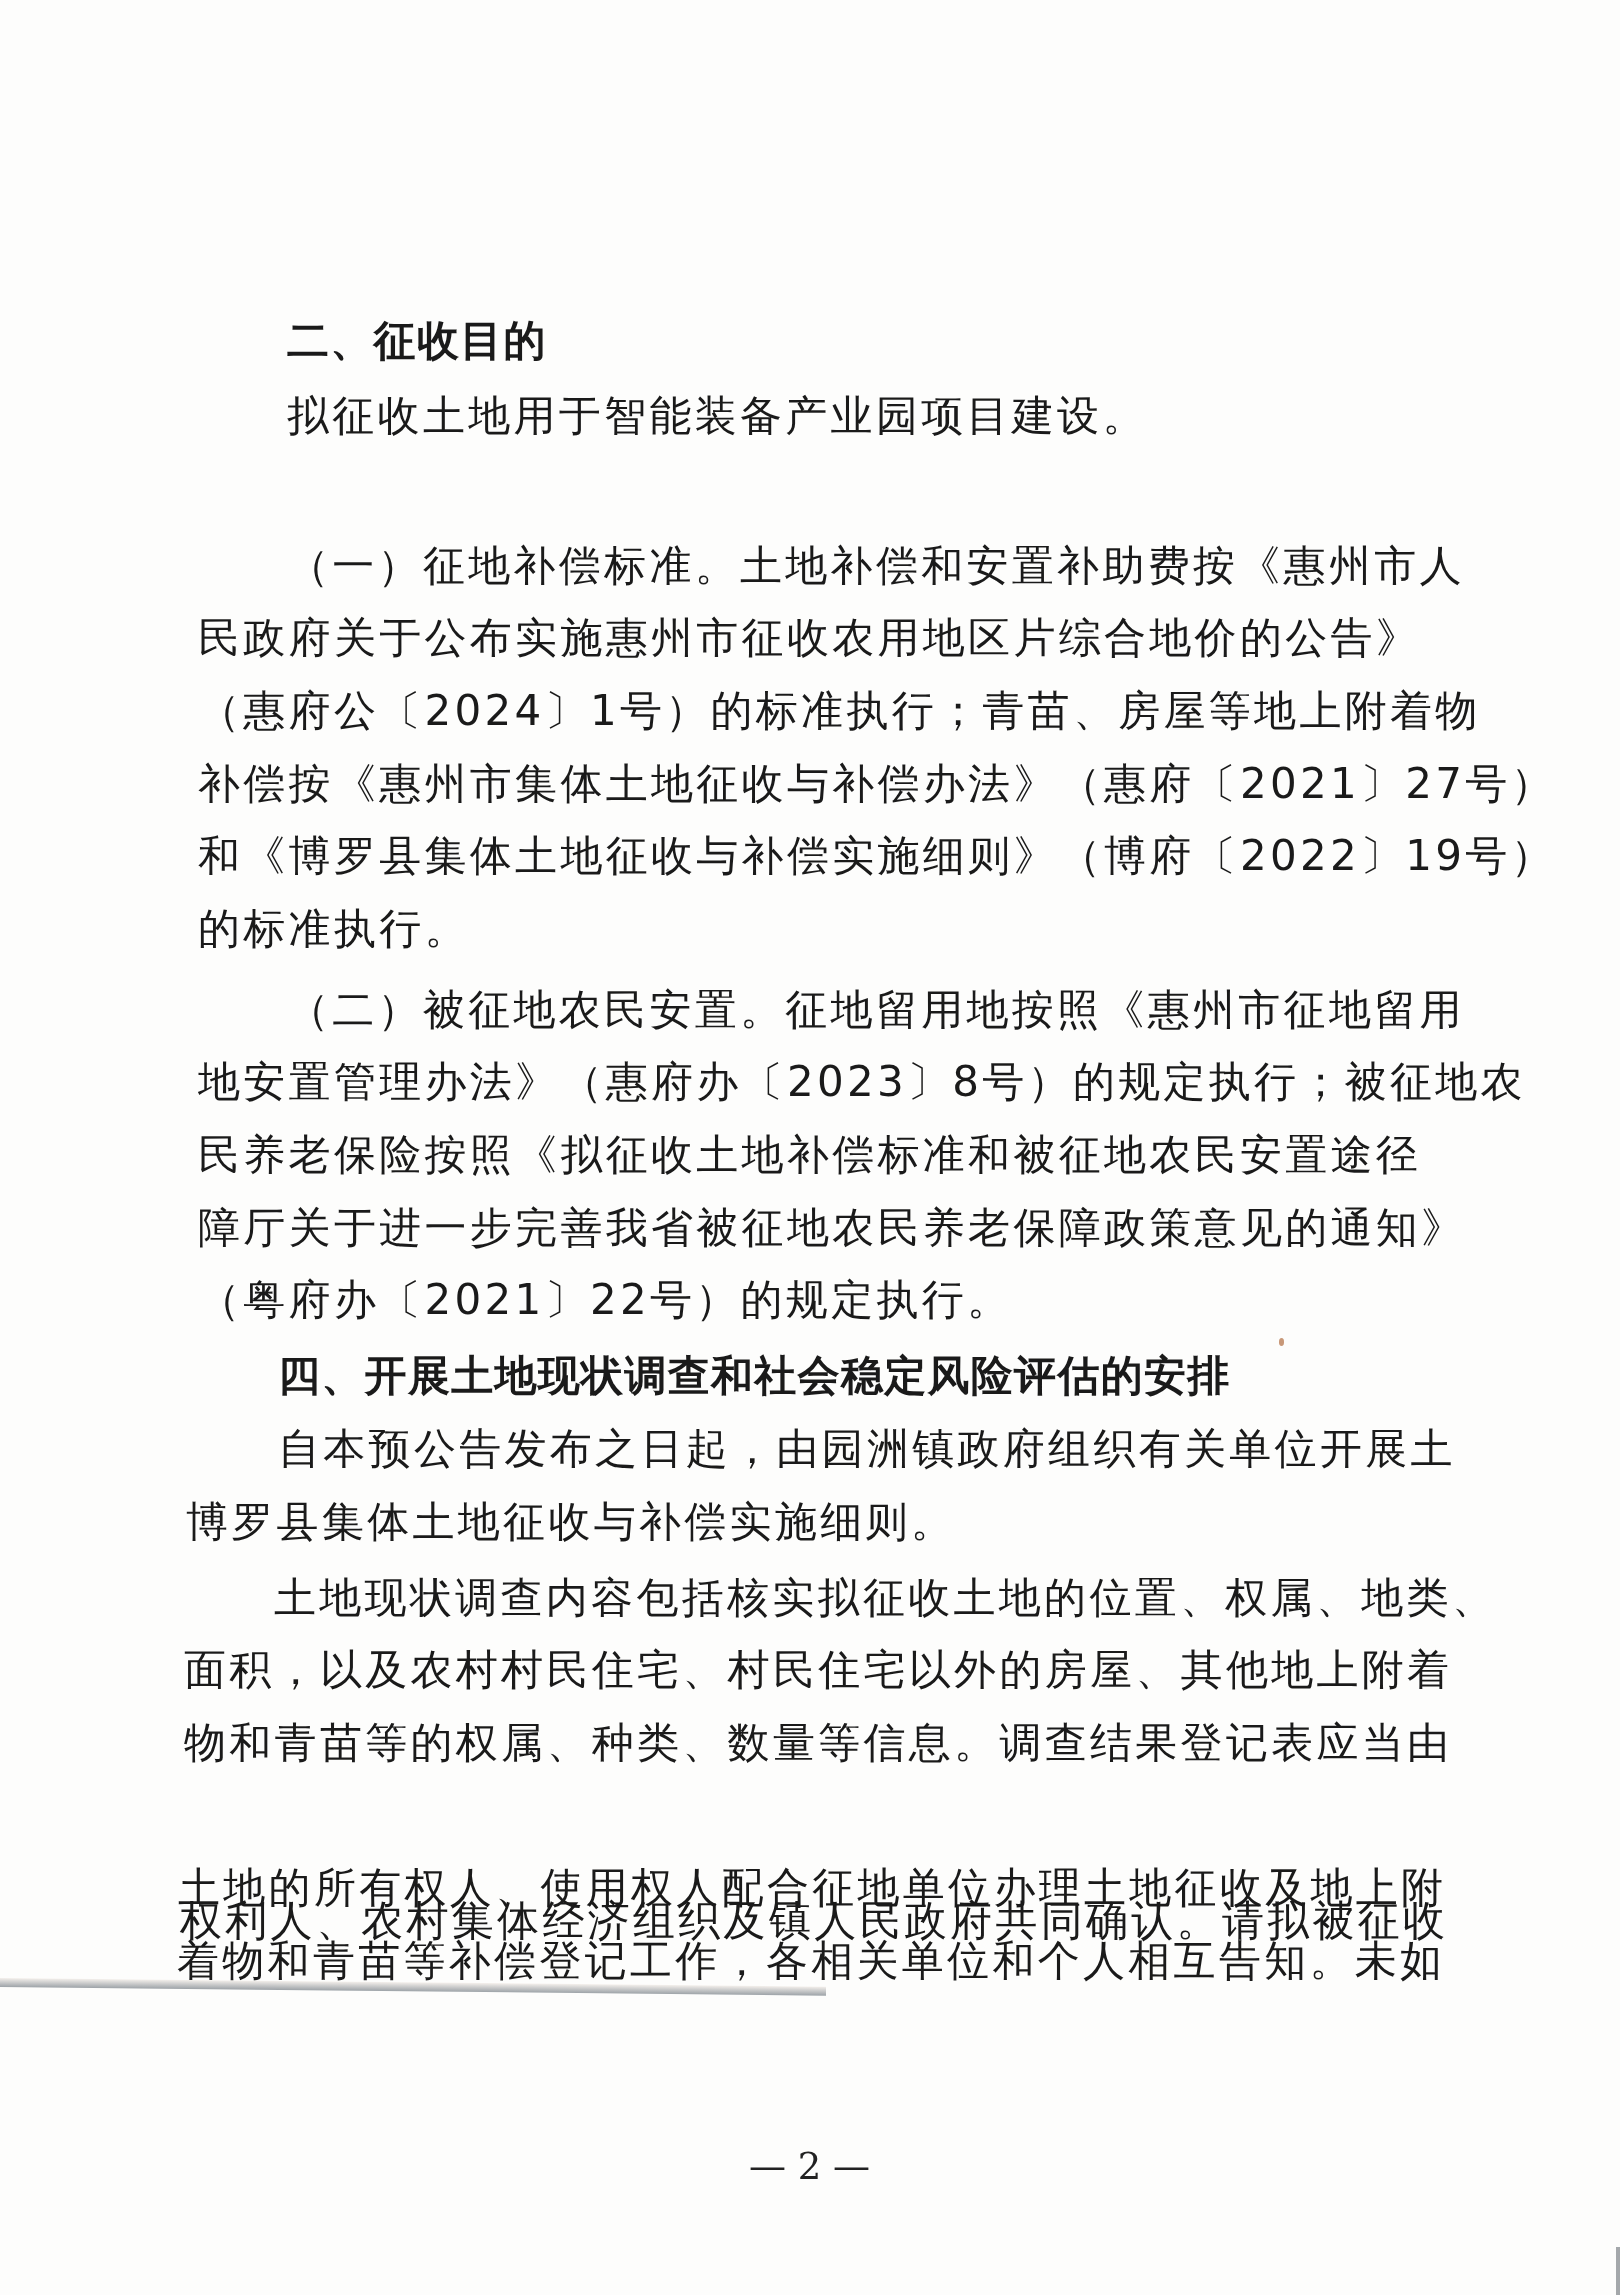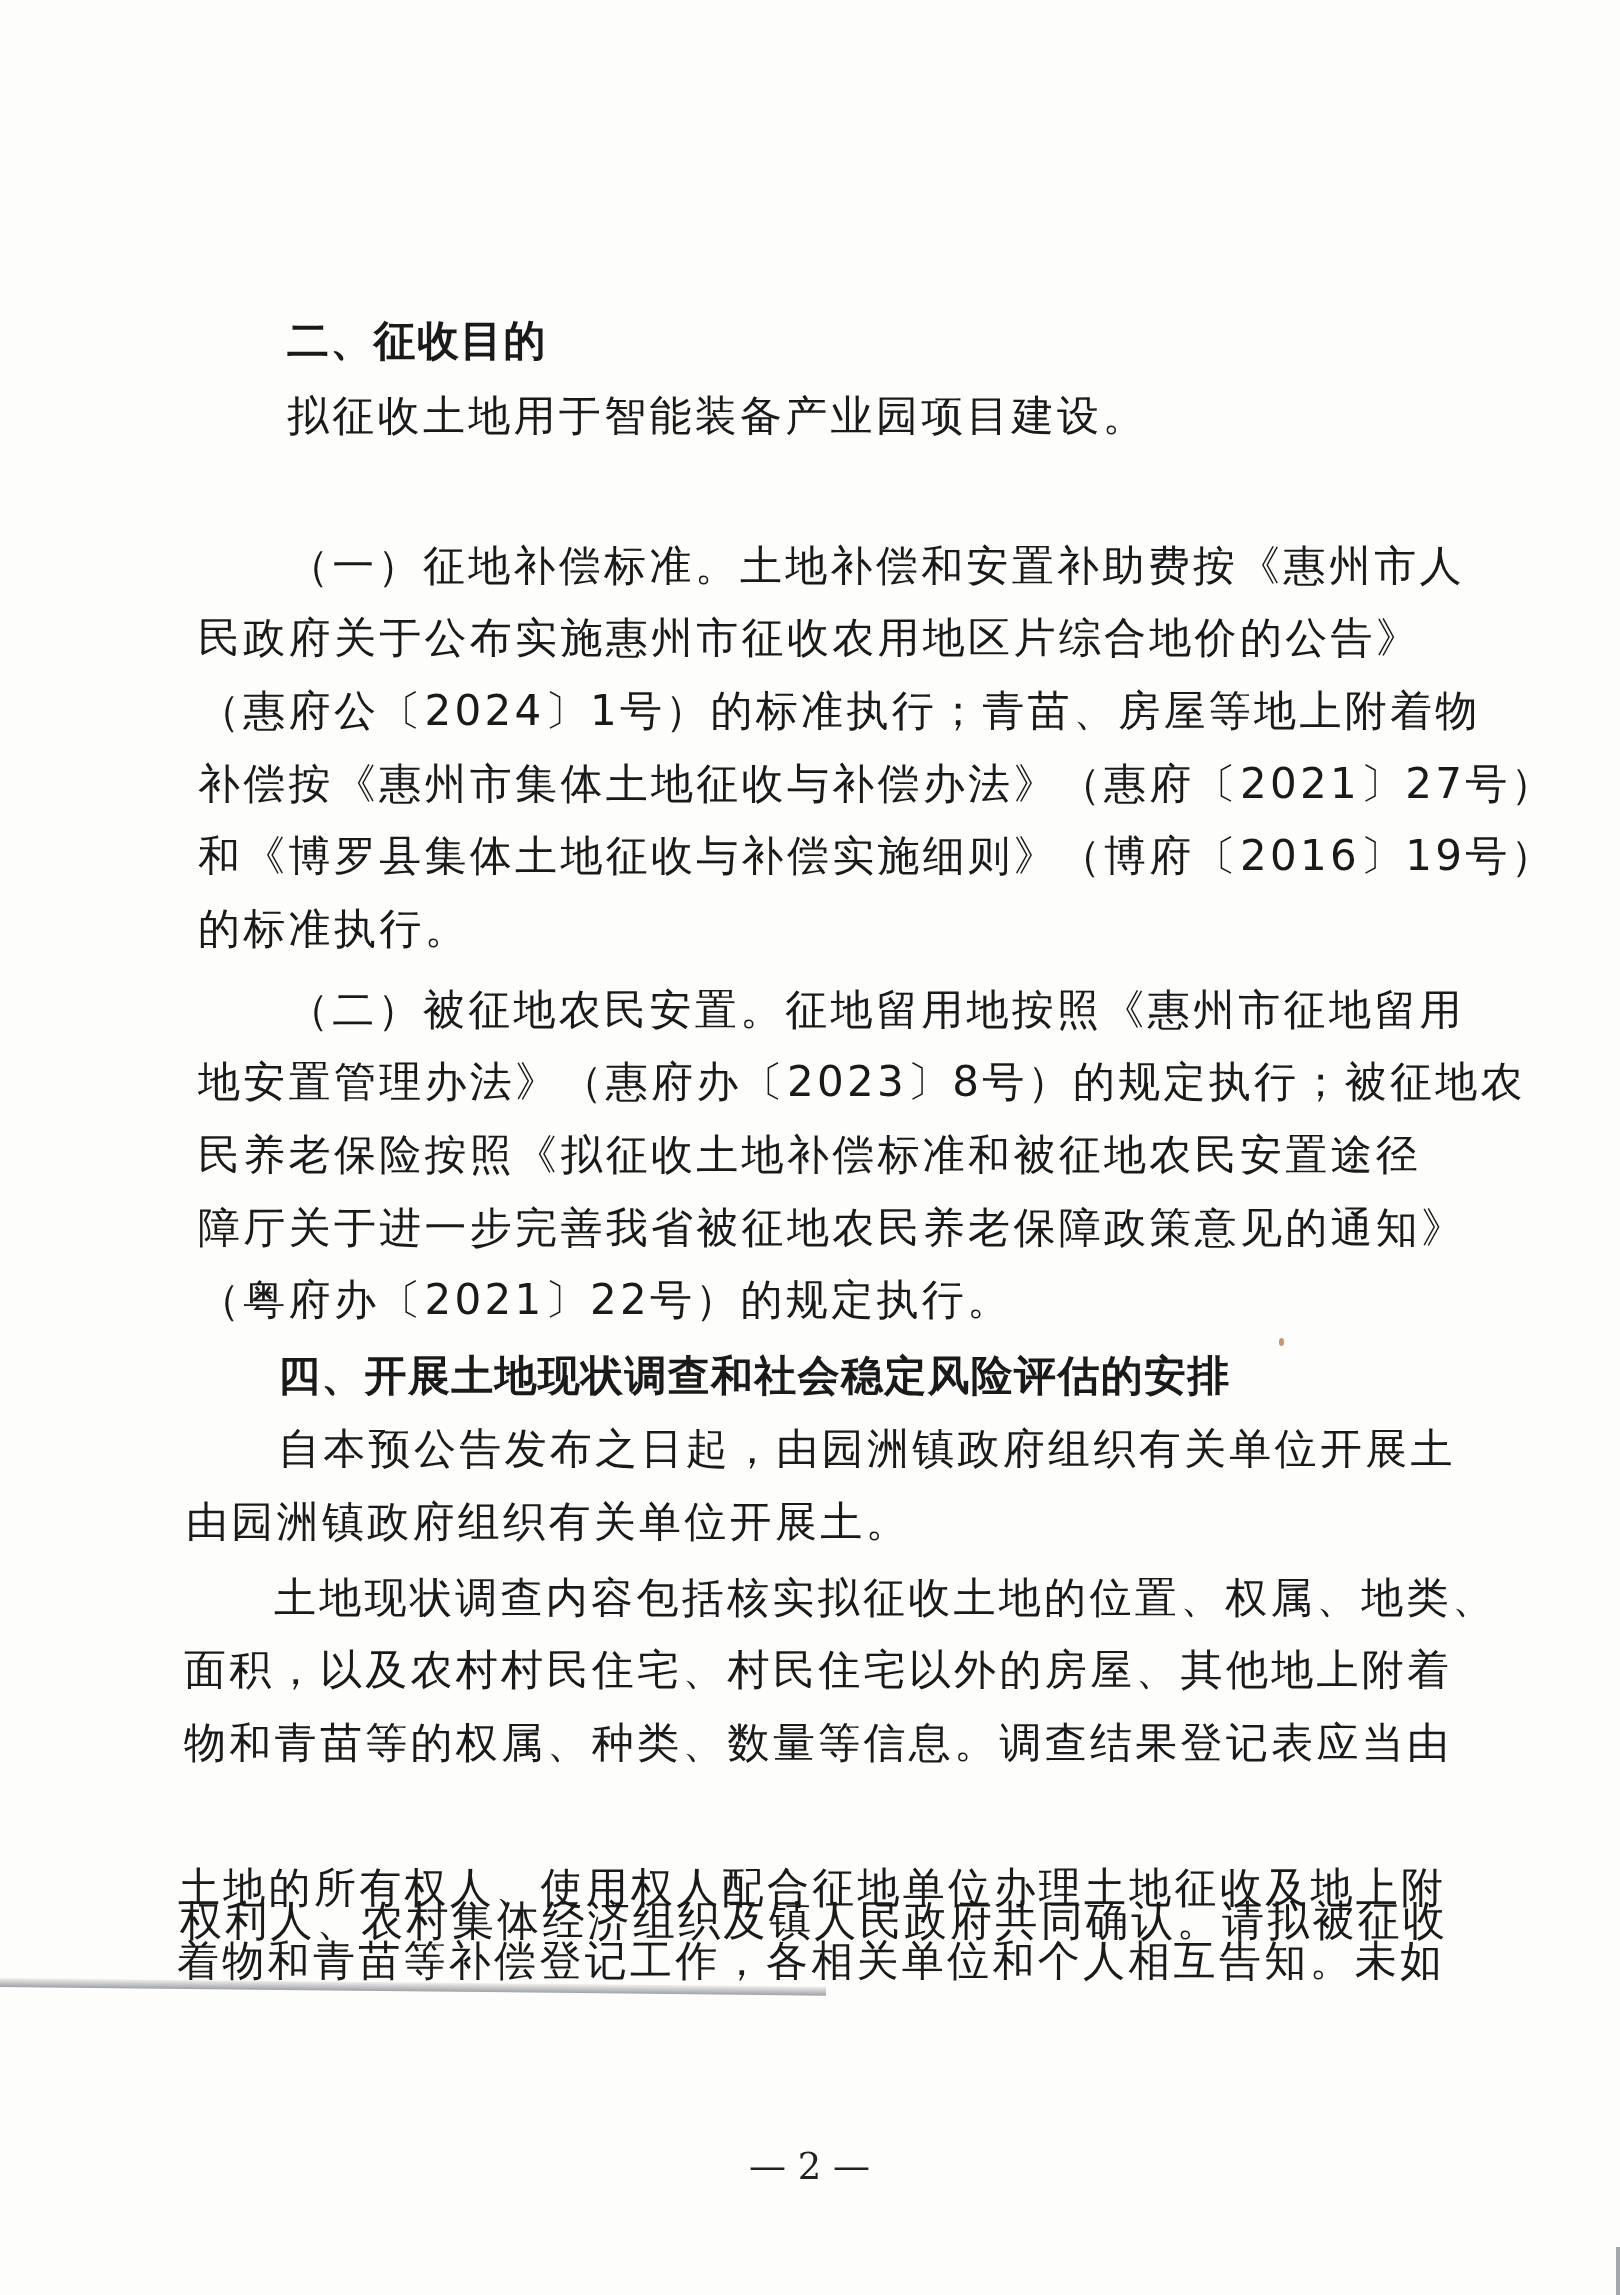--- a/index.html
+++ b/index.html
@@ -38,33 +38,33 @@
 <div class="page">
 
   <div class="line heading" style="left:287px; top:314px;">二、征收目的</div>
   <div class="line" style="left:287px; top:389px;">拟征收土地用于智能装备产业园项目建设。</div>
 
 
   <div class="line justify" style="left:287px; top:539px; width:1127px;">（一）征地补偿标准。土地补偿和安置补助费按《惠州市人</div>
   <div class="line justify" style="left:198px; top:611px;">民政府关于公布实施惠州市征收农用地区片综合地价的公告》</div>
   <div class="line justify" style="left:198px; top:684px;">（惠府公〔2024〕1号）的标准执行；青苗、房屋等地上附着物</div>
   <div class="line justify" style="left:198px; top:757px;">补偿按《惠州市集体土地征收与补偿办法》（惠府〔2021〕27号）</div>
-  <div class="line justify" style="left:198px; top:829px;">和《博罗县集体土地征收与补偿实施细则》（博府〔2016〕19号）</div>
+  <div class="line justify" style="left:198px; top:829px;">和《博罗县集体土地征收与补偿实施细则》（博府〔2022〕19号）</div>
   <div class="line" style="left:198px; top:902px;">的标准执行。</div>
 
   <div class="line justify" style="left:287px; top:983px; width:1127px;">（二）被征地农民安置。征地留用地按照《惠州市征地留用</div>
   <div class="line justify" style="left:198px; top:1055px;">地安置管理办法》（惠府办〔2023〕8号）的规定执行；被征地农</div>
   <div class="line justify" style="left:198px; top:1128px;">民养老保险按照《拟征收土地补偿标准和被征地农民安置途径</div>
   <div class="line justify" style="left:198px; top:1201px;">障厅关于进一步完善我省被征地农民养老保障政策意见的通知》</div>
   <div class="line" style="left:198px; top:1273px;text-align:right;">（粤府办〔2021〕22号）的规定执行。</div>
 
   <div class="line heading" style="left:278px; top:1349px;">四、开展土地现状调查和社会稳定风险评估的安排</div>
 
   <div class="line justify" style="left:278px; top:1422px; width:1127px;">自本预公告发布之日起，由园洲镇政府组织有关单位开展土</div>
-  <div class="line" style="left:186px; top:1495px;">由园洲镇政府组织有关单位开展土。</div>
+  <div class="line" style="left:186px; top:1495px;">博罗县集体土地征收与补偿实施细则。</div>
 
   <div class="line justify" style="left:274px; top:1571px; width:1137px;">土地现状调查内容包括核实拟征收土地的位置、权属、地类、</div>
   <div class="line justify" style="left:184px; top:1643px; width:1226px;">面积，以及农村村民住宅、村民住宅以外的房屋、其他地上附着</div>
   <div class="line justify" style="left:184px; top:1716px; width:1226px;">物和青苗等的权属、种类、数量等信息。调查结果登记表应当由</div>
   <div class="line justify" style="left:180px; top:1894px; width:1229px;">权利人、农村集体经济组织及镇人民政府共同确认。请拟被征收</div>
   <div class="line justify" style="left:178px; top:1861px; width:1230px;">土地的所有权人、使用权人配合征地单位办理土地征收及地上附</div>
   <div class="line justify" style="left:177px; top:1934px; width:1230px;">着物和青苗等补偿登记工作，各相关单位和个人相互告知。未如</div>
 
   <div class="footer">— 2 —</div>
 

